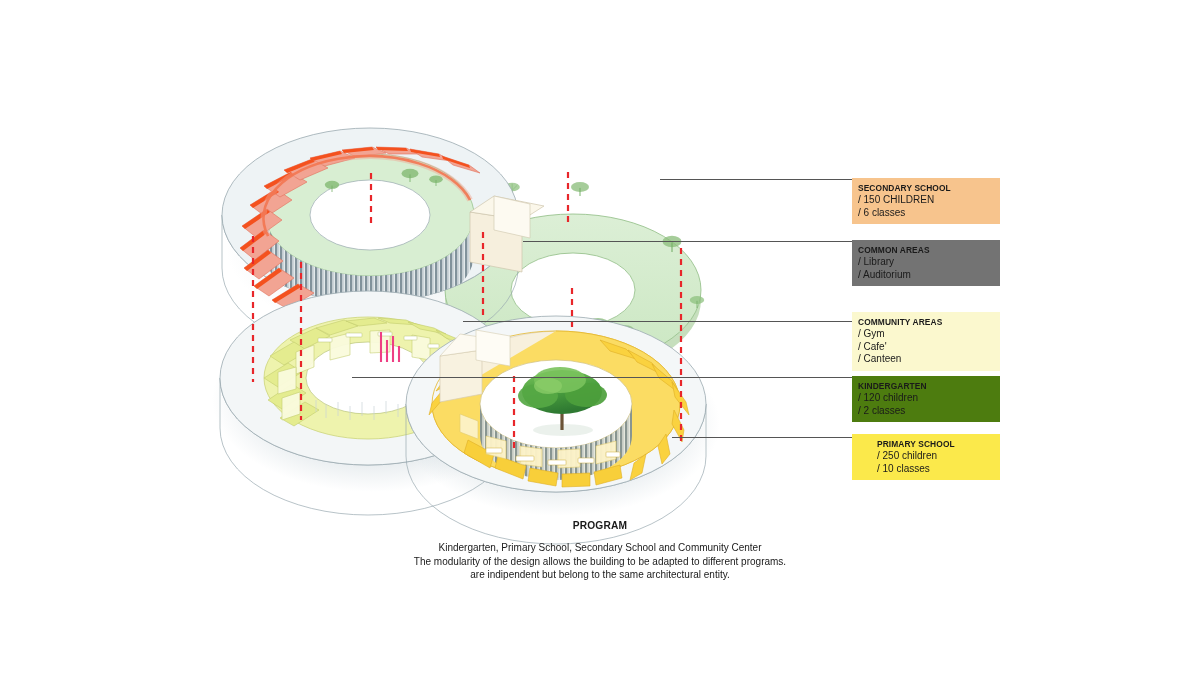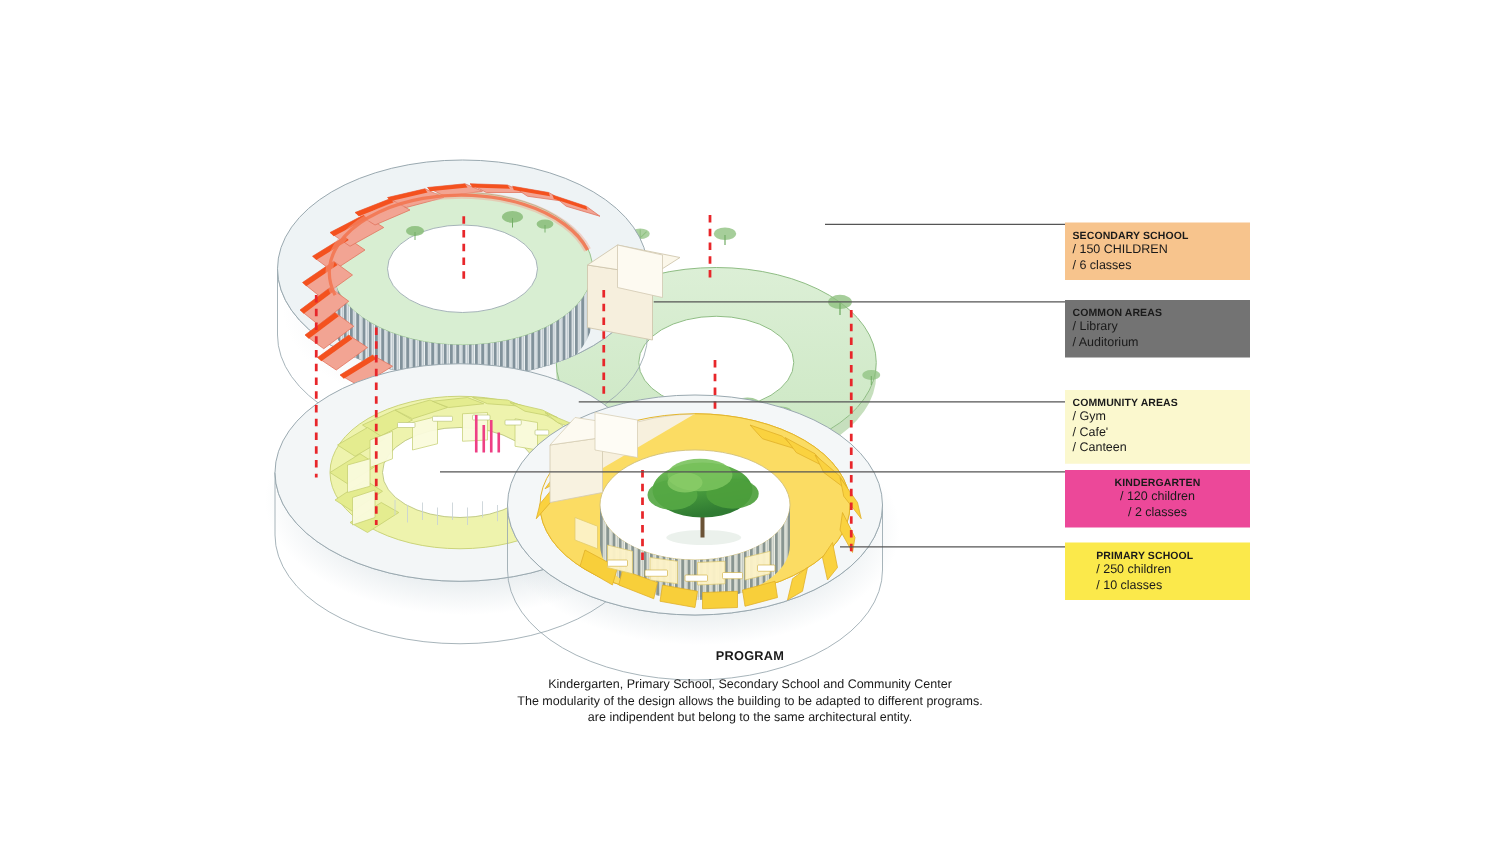--- a/index.html
+++ b/index.html
@@ -362,21 +362,21 @@
       <div class="legend-line">/ Auditorium</div>
     </div>
 
     <div class="legend-item" style="top:142px;background:#fbf8ce;">
       <div class="legend-title">COMMUNITY AREAS</div>
       <div class="legend-line">/ Gym</div>
       <div class="legend-line">/ Cafe'</div>
       <div class="legend-line">/ Canteen</div>
     </div>
 
-    <div class="legend-item" style="top:206px;background:#ec4899;text-align:center;">
+    <div class="legend-item" style="top:206px;background:#4d7c0f;">
       <div class="legend-title">KINDERGARTEN</div>
       <div class="legend-line">/ 120 children</div>
       <div class="legend-line">/ 2 classes</div>
     </div>
 
     <div class="legend-item" style="top:264px;background:#fbe94b;padding-left:25px;">
       <div class="legend-title">PRIMARY SCHOOL</div>
       <div class="legend-line">/ 250 children</div>
       <div class="legend-line">/ 10 classes</div>
     </div>

